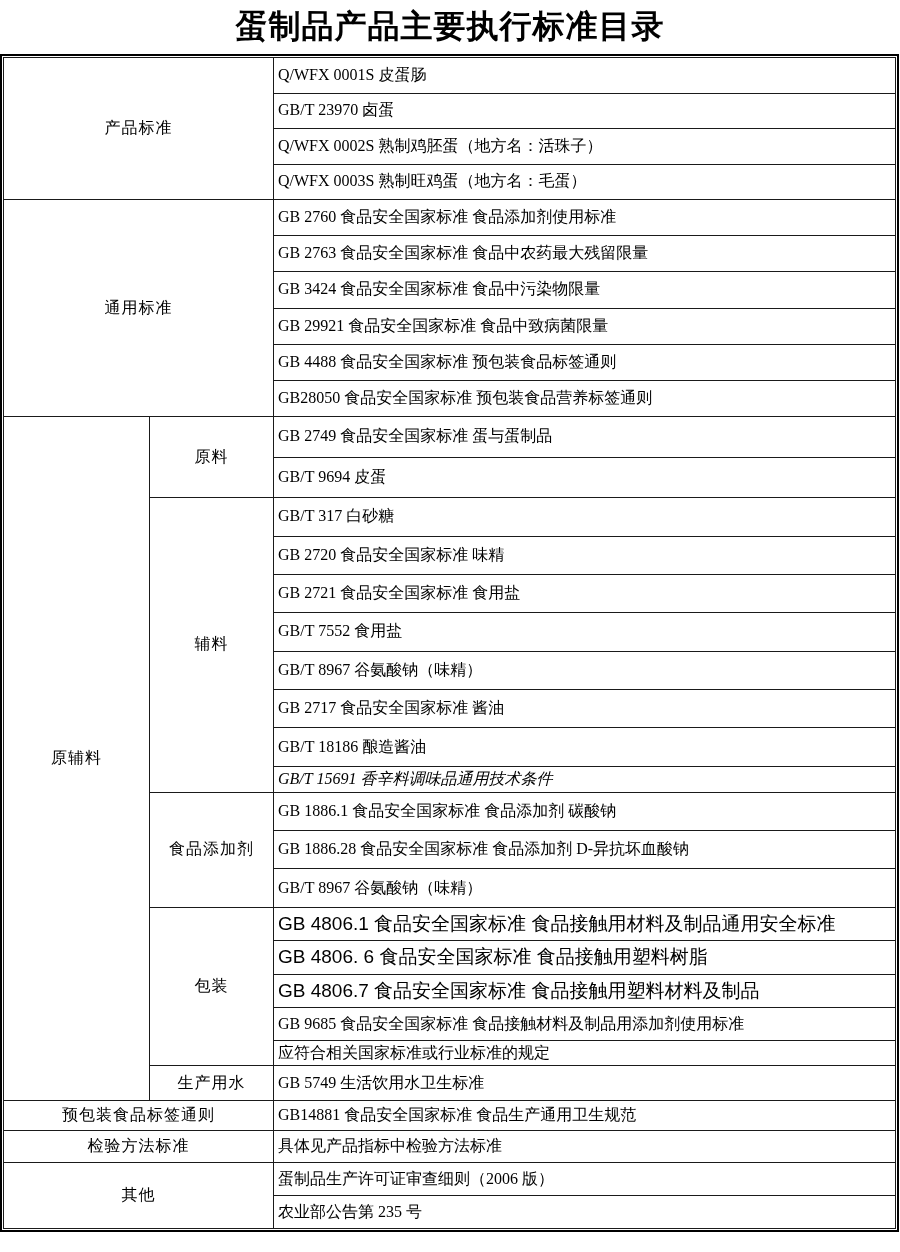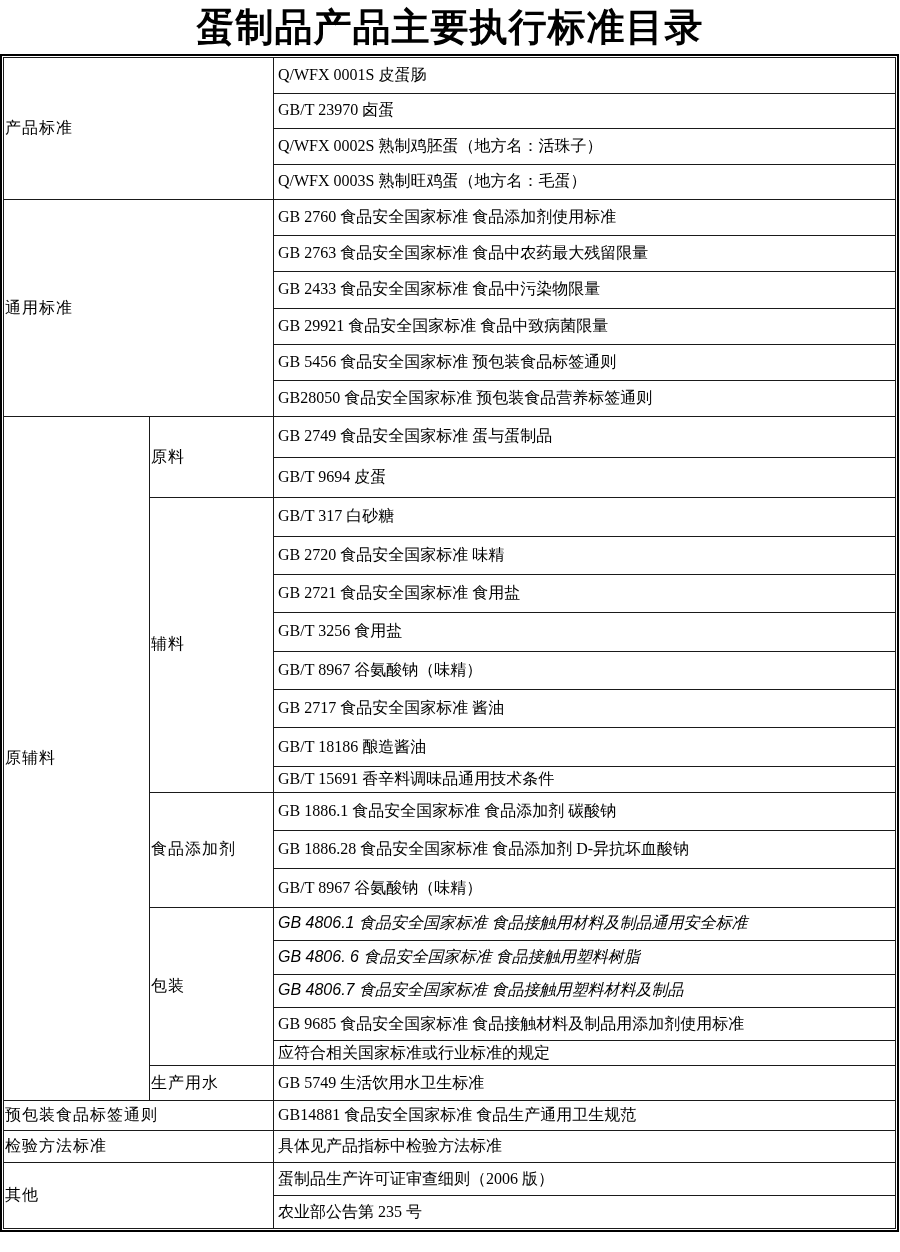--- a/index.html
+++ b/index.html
@@ -14,21 +14,21 @@
     width:900px;
     height:1252px;
     box-sizing:border-box;
     overflow:hidden;
   }
   .title{
     height:54px;
     display:flex;
     align-items:center;
     justify-content:center;
-    font-size:38px;
+    font-size:32px;
     font-weight:bold;
     letter-spacing:1px;
     font-family:"Liberation Serif","DejaVu Serif",serif;
   }
   .table-wrap{
     box-sizing:border-box;
     width:899px;
     border:2px solid #000;
     padding:1px;
     background:#fff;
@@ -40,31 +40,30 @@
   }
   td{
     border:1.5px solid #1a1a1a;
     font-size:16px;
     vertical-align:middle;
     overflow:hidden;
     white-space:nowrap;
     background:#fff;
   }
   td.label{
-    text-align:left;
+    text-align:center;
     letter-spacing:1px;
   }
   td.content{
     text-align:left;
     padding:0 2px 0 4px;
   }
   td.alt{
     font-family:"Liberation Sans","DejaVu Sans",sans-serif;
-    font-size:16px;
-    font-style:italic;
+    font-size:19px;
   }
 </style>
 </head>
 <body>
 
 <div class="page">
   <div class="title">蛋制品产品主要执行标准目录</div>
   <div class="table-wrap">
     <table>
       <colgroup>
@@ -87,27 +86,27 @@
             <td class="content">Q/WFX 0003S  熟制旺鸡蛋（地方名：毛蛋）</td>
           </tr>
           <tr style="height: 36.2px;">
             <td class="label" colspan="2" rowspan="6">通用标准</td>
             <td class="content">GB 2760  食品安全国家标准  食品添加剂使用标准</td>
           </tr>
           <tr style="height: 36.2px;">
             <td class="content">GB 2763  食品安全国家标准  食品中农药最大残留限量</td>
           </tr>
           <tr style="height: 36.2px;">
-            <td class="content">GB 2433  食品安全国家标准  食品中污染物限量</td>
+            <td class="content">GB 3424  食品安全国家标准  食品中污染物限量</td>
           </tr>
           <tr style="height: 36.2px;">
             <td class="content">GB 29921  食品安全国家标准  食品中致病菌限量</td>
           </tr>
           <tr style="height: 36.2px;">
-            <td class="content">GB 5456  食品安全国家标准  预包装食品标签通则</td>
+            <td class="content">GB 4488  食品安全国家标准  预包装食品标签通则</td>
           </tr>
           <tr style="height: 36.2px;">
             <td class="content">GB28050 食品安全国家标准  预包装食品营养标签通则</td>
           </tr>
           <tr style="height: 40.5px;">
             <td class="label" rowspan="19">原辅料</td>
             <td class="label" rowspan="2">原料</td>
             <td class="content">GB 2749  食品安全国家标准  蛋与蛋制品</td>
           </tr>
           <tr style="height: 40.5px;">
@@ -117,32 +116,32 @@
             <td class="label" rowspan="8">辅料</td>
             <td class="content">GB/T 317  白砂糖</td>
           </tr>
           <tr style="height: 38.4px;">
             <td class="content">GB 2720  食品安全国家标准  味精</td>
           </tr>
           <tr style="height: 38.4px;">
             <td class="content">GB 2721  食品安全国家标准  食用盐</td>
           </tr>
           <tr style="height: 38.4px;">
-            <td class="content">GB/T 3256  食用盐</td>
+            <td class="content">GB/T 7552  食用盐</td>
           </tr>
           <tr style="height: 38.4px;">
             <td class="content">GB/T 8967  谷氨酸钠（味精）</td>
           </tr>
           <tr style="height: 38.4px;">
             <td class="content">GB 2717  食品安全国家标准  酱油</td>
           </tr>
           <tr style="height: 38.4px;">
             <td class="content">GB/T 18186  酿造酱油</td>
           </tr>
-          <tr style="height: 26px;">
+          <tr style="height: 26px; font-style: italic;">
             <td class="content">GB/T 15691  香辛料调味品通用技术条件</td>
           </tr>
           <tr style="height: 38.3px;">
             <td class="label" rowspan="3">食品添加剂</td>
             <td class="content">GB 1886.1  食品安全国家标准  食品添加剂  碳酸钠</td>
           </tr>
           <tr style="height: 38.3px;">
             <td class="content">GB 1886.28  食品安全国家标准  食品添加剂  D-异抗坏血酸钠</td>
           </tr>
           <tr style="height: 38.3px;">

